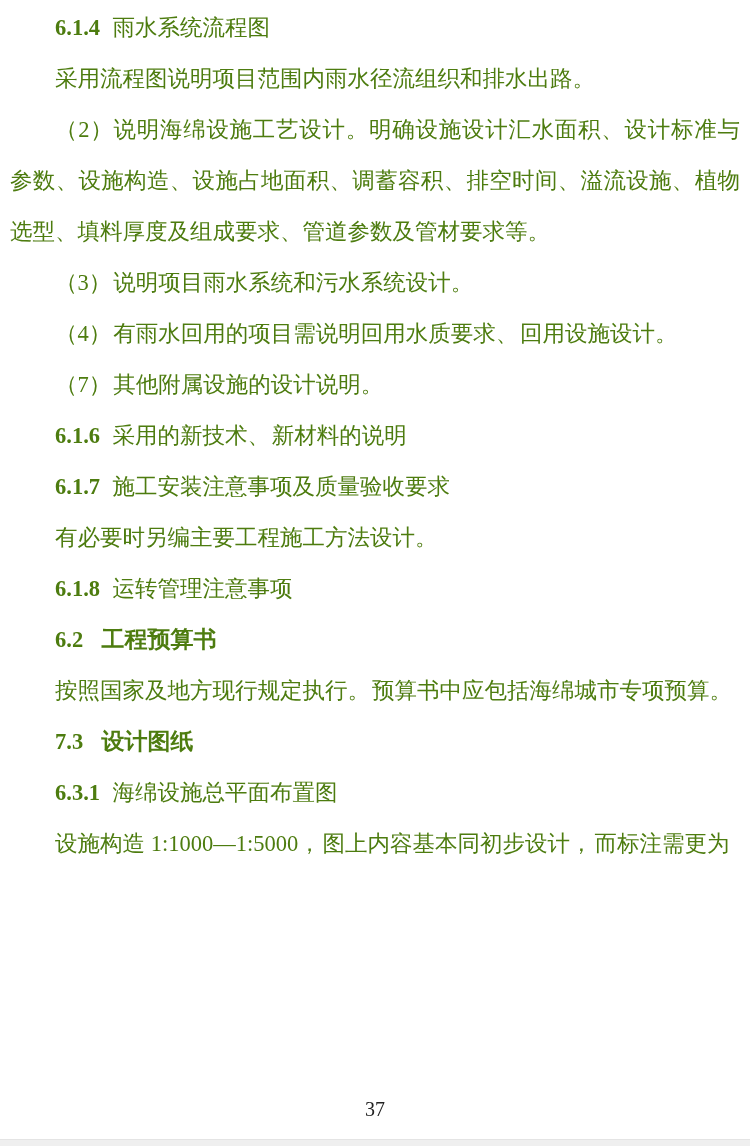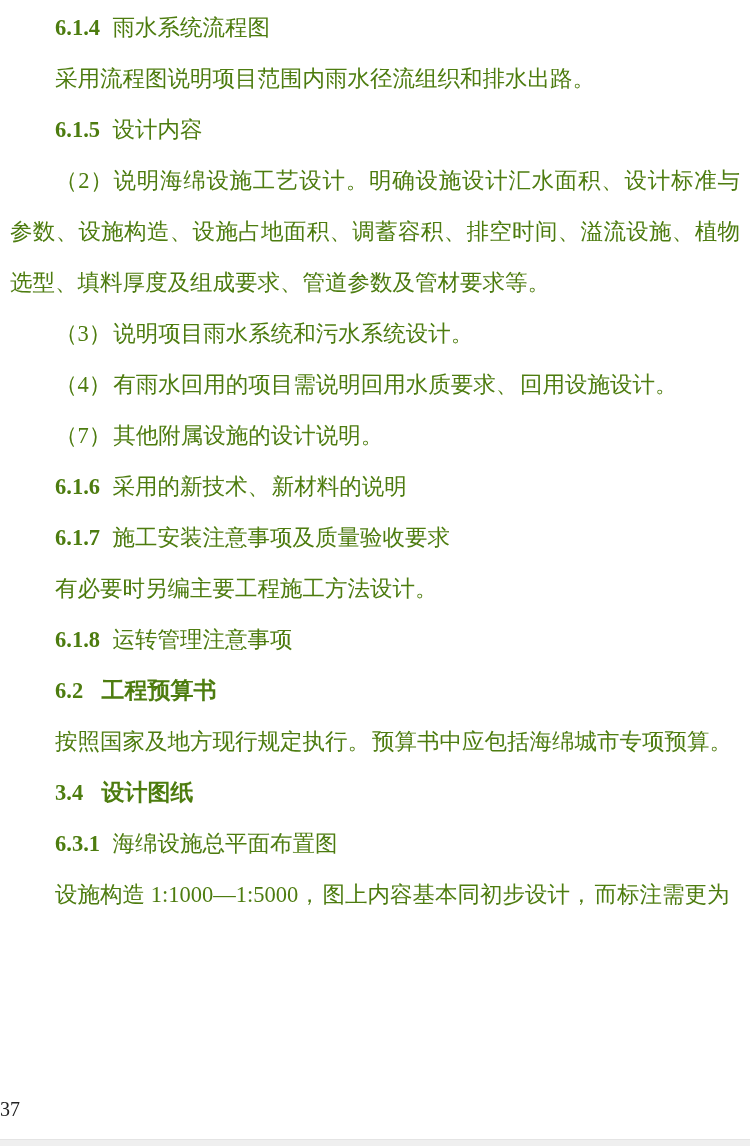--- a/index.html
+++ b/index.html
@@ -25,21 +25,21 @@
   p.h2 .title {
     font-family: Liberation Sans, sans-serif;
     margin-left: 0.8em;
     font-size: 23px;
   }
   .pageno {
     position: absolute;
     top: 1097px;
     left: 0;
     width: 100%;
-    text-align: left;
+    text-align: center;
     font-size: 20px;
     line-height: 24px;
     color: #222222;
   }
   .bottom-strip {
     position: absolute;
     bottom: 0;
     left: 0;
     width: 100%;
     height: 6px;
@@ -50,21 +50,20 @@
 </head>
 <body>
 
 <div class="page-root">
   <div class="doc">
 
     <p class="h3"><span class="num">6.1.4</span><span class="title psp">雨水系统流程图</span></p>
 
     <p class="body psp">采用流程图说明项目范围内雨水径流组织和排水出路。</p>
 
-    <p class="h3"><span class="num">6.1.5</span><span class="title psp">设计内容</span></p>
 
 
     <p class="body">（2）说明海绵设施工艺设计。明确设施设计汇水面积、设计标准与参数、设施构造、设施占地面积、调蓄容积、排空时间、溢流设施、植物选型、填料厚度及组成要求、管道参数及管材要求等。</p>
 
     <p class="body psp">（3） 说明项目雨水系统和污水系统设计。</p>
 
     <p class="body psp">（4） 有雨水回用的项目需说明回用水质要求、 回用设施设计。</p>
 
 
     <p class="body psp">（7） 其他附属设施的设计说明。</p>
@@ -75,21 +74,21 @@
 
     <p class="body psp">有必要时另编主要工程施工方法设计。</p>
 
     <p class="h3"><span class="num">6.1.8</span><span class="title psp">运转管理注意事项</span></p>
 
 
     <p class="h2"><span class="num">6.2</span><span class="title">工程预算书</span></p>
 
     <p class="body psp">按照国家及地方现行规定执行。 预算书中应包括海绵城市专项预算。</p>
 
-    <p class="h2"><span class="num">3.4</span><span class="title">设计图纸</span></p>
+    <p class="h2"><span class="num">7.3</span><span class="title">设计图纸</span></p>
 
     <p class="h3"><span class="num">6.3.1</span><span class="title psp">海绵设施总平面布置图</span></p>
 
     <p class="body psp">设施构造 1:1000—1:5000， 图上内容基本同初步设计， 而标注需更为</p>
 
   </div>
 
   <div class="pageno">37</div>
 
   <div class="bottom-strip"></div>

